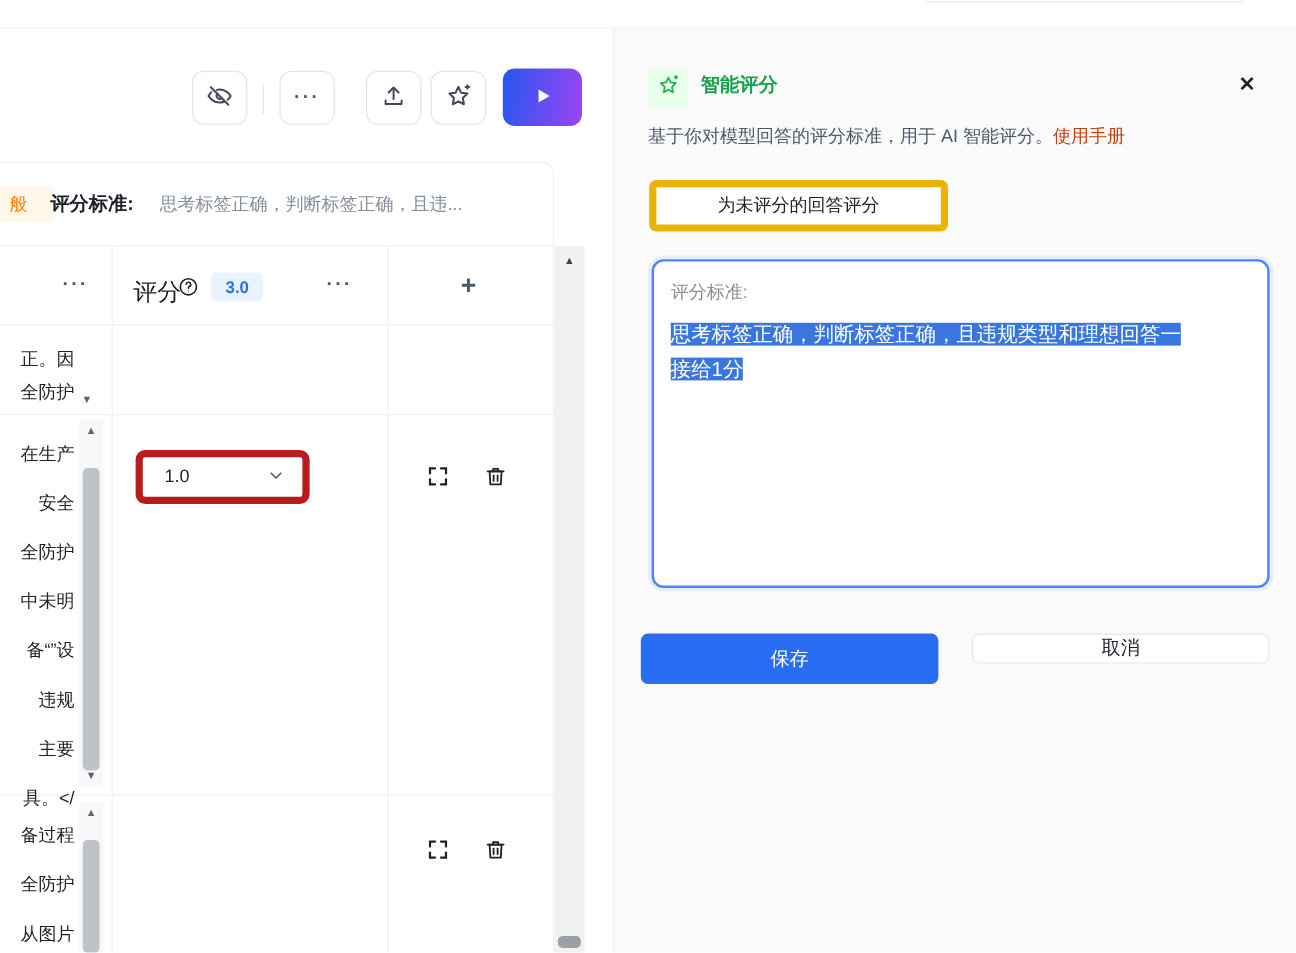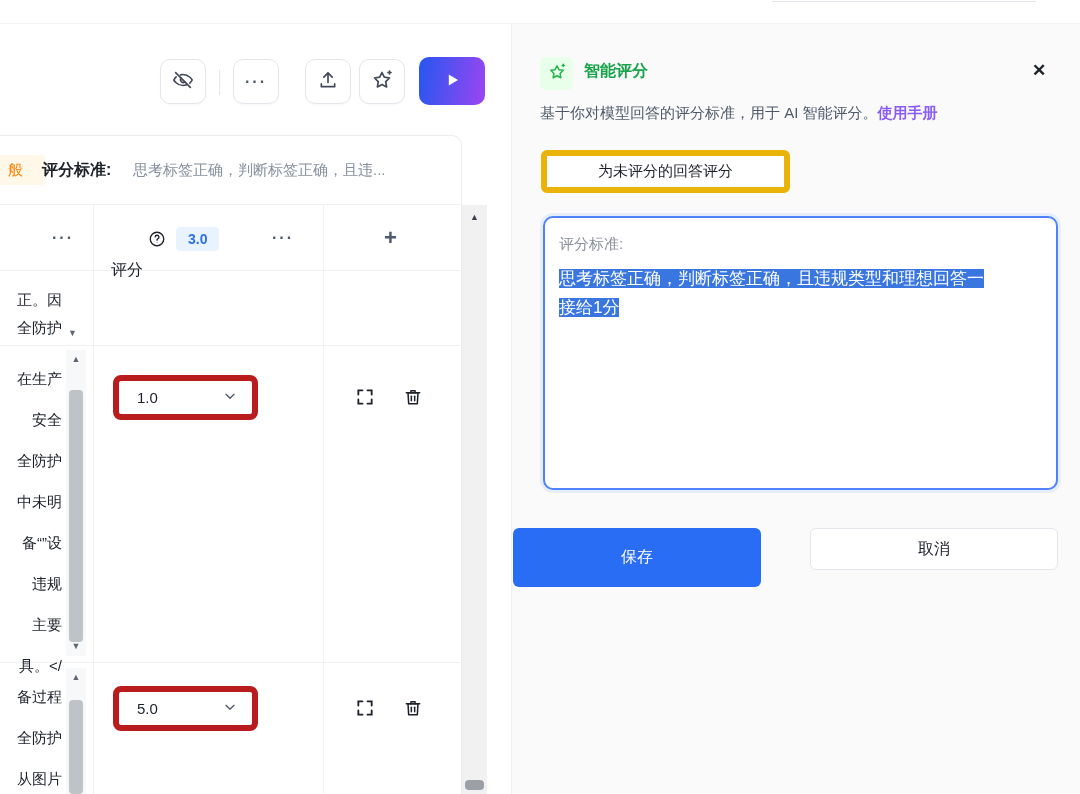--- a/index.html
+++ b/index.html
@@ -24,41 +24,41 @@
                   border-left:none; border-bottom:none; border-radius:0 10px 0 0; background:#fff; }
   .tag { height:30px; display:flex; align-items:center; justify-content:center; background:#fff7e8;
          color:#ff7d00; font-size:15px; border-radius:4px; }
   .crit-label { font-weight:bold; font-size:16px; color:#1d2129; }
   .crit-preview { font-size:15px; color:#86909c; }
 
   
   .hline { background:#f0f0f0; height:1px; }
   .vline { background:#f0f0f0; width:1px; }
   .dots { color:#4e5969; font-size:16px; letter-spacing:2px; font-weight:bold; }
-  .score-head { font-size:16px; color:#1d2129;margin-top:30px; }
+  .score-head { font-size:20px; color:#1d2129; }
   .score-badge { background:#e8f3ff; color:#2a6fe8; font-size:14px; border-radius:4px;
                  padding:4px 12px; font-weight:bold; }
   .plus { color:#4e5969; font-size:22px; font-weight:bold; }
   .cell-text { font-size:15px; color:#1d2129; text-align:right; white-space:pre; }
   .select { background:#fff; border:6px solid #b91c1c; border-radius:8px; display:flex; align-items:center;
             justify-content:space-between; padding:0 14px 0 18px; font-size:15px; color:#1d2129; cursor:pointer; }
   .icon-btn { background:none; border:none; cursor:pointer; display:flex; align-items:center; justify-content:center; }
 
   
   .sb-track { background:#f2f3f5; }
   .sb-thumb { background:#c4c7cc; border-radius:4px; }
   .sb-arrow { color:#5f6672; font-size:9px; line-height:9px; text-align:center; width:100%; position:absolute; }
 
   
   .right-panel { left:511px; top:24px; width:569px; height:770px; background:#fafafa; border-left:1px solid #f0f0f0; }
   .icon-box { width:33px; height:33px; background:#e8ffea; border-radius:6px; display:flex; align-items:center; justify-content:center; }
   .panel-title { font-size:16px; font-weight:600; color:#17a34a; }
   .panel-close { font-size:17px; font-weight:bold; color:#1d2129; cursor:pointer; background:none; border:none; }
   .panel-sub { font-size:15px; color:#4e5969; }
-  .link { color:#8b5cf6; cursor:pointer;font-weight:bold; }
+  .link { color:#c2410c; cursor:pointer; }
   .panel-btn { height:43px; background:#fff; border:6px solid #eab308; border-radius:6px; font-size:15px;
                display:flex; align-items:center; justify-content:center; cursor:pointer; color:#1d2129;
                font-family:"Liberation Sans",sans-serif; }
   .panel-btn.blue-text { color:#165dff; }
   .editor { background:#fff; border:2px solid #4e83fd; border-radius:10px; box-shadow:0 0 0 3px rgba(78,131,253,0.10);
             padding:12px 14px; font-size:17px; line-height:28px; cursor:text; }
   .editor-label { color:#8a9099; font-size:15px; margin-bottom:6px; }
   .sel { background:#3a76e0; color:#fff; display:inline; }
   .sel-line { display:block; line-height:29px; }
   .save-btn { background:#2a6df5; color:#fff; border:none; border-radius:6px; font-size:16px;
@@ -185,28 +185,20 @@
           <path d="M14 11v5.5"></path>
       </svg>
     </span>
   </button>
 
   <div class="abs cell-text" style="left:-40px; top:676px; width:102px; line-height:41px;"><span>备过程</span><br><span>全防护</span><br><span>从图片</span><br></div>
   <div class="abs sb-track" style="left:66px; top:668px; width:20px; height:126px; background:#f7f8fa;">
     <div class="sb-arrow" style="top:5px;">▲</div>
     <div class="sb-thumb abs" style="left:3px; top:32px; width:14px; height:94px; background:#bfc2c7;"></div>
   </div>
-  <div class="abs select" style="left:113px; top:686px; width:145px; height:45px;">
-    <span>5.0</span>
-    <span>
-      <svg width="16" height="16" viewBox="0 0 24 24" fill="none" stroke="#4e5969" stroke-width="2" stroke-linecap="round" stroke-linejoin="round">
-          <path d="M6 9.5l6 6 6-6"></path>
-        </svg>
-    </span>
-  </div>
   <button class="abs icon-btn" style="left:352px; top:696px; width:26px; height:26px;">
     <span>
       <svg width="20" height="20" viewBox="0 0 24 24" fill="none" stroke="#1d2129" stroke-width="2.2" stroke-linecap="round">
         <path d="M4 9V4h5"></path>
           <path d="M15 4h5v5"></path>
           <path d="M20 15v5h-5"></path>
           <path d="M9 20H4v-5"></path>
       </svg>
     </span>
   </button>
@@ -240,16 +232,16 @@
   </div>
 
   <button class="abs panel-btn" style="left:541px; top:150px; width:249px;">为未评分的回答评分</button>
 
   <div class="abs editor" style="left:543px; top:216px; width:515px; height:274px;">
     <div class="editor-label">评分标准:</div>
     <span class="sel-line"><span class="sel">思考标签正确，判断标签正确，且违规类型和理想回答一</span></span>
     <span class="sel-line"><span class="sel">接给1分</span></span>
   </div>
 
-  <button class="abs save-btn" style="left:513px; top:528px; width:248px; height:59px;">保存</button>
-  <button class="abs cancel-btn" style="left:810px; top:528px; width:248px; height:42px;">取消</button>
+  <button class="abs save-btn" style="left:534px; top:528px; width:248px; height:42px;">保存</button>
+  <button class="abs cancel-btn" style="left:810px; top:528px; width:248px; height:25px;">取消</button>
 
 </div>
 
 </body></html>

